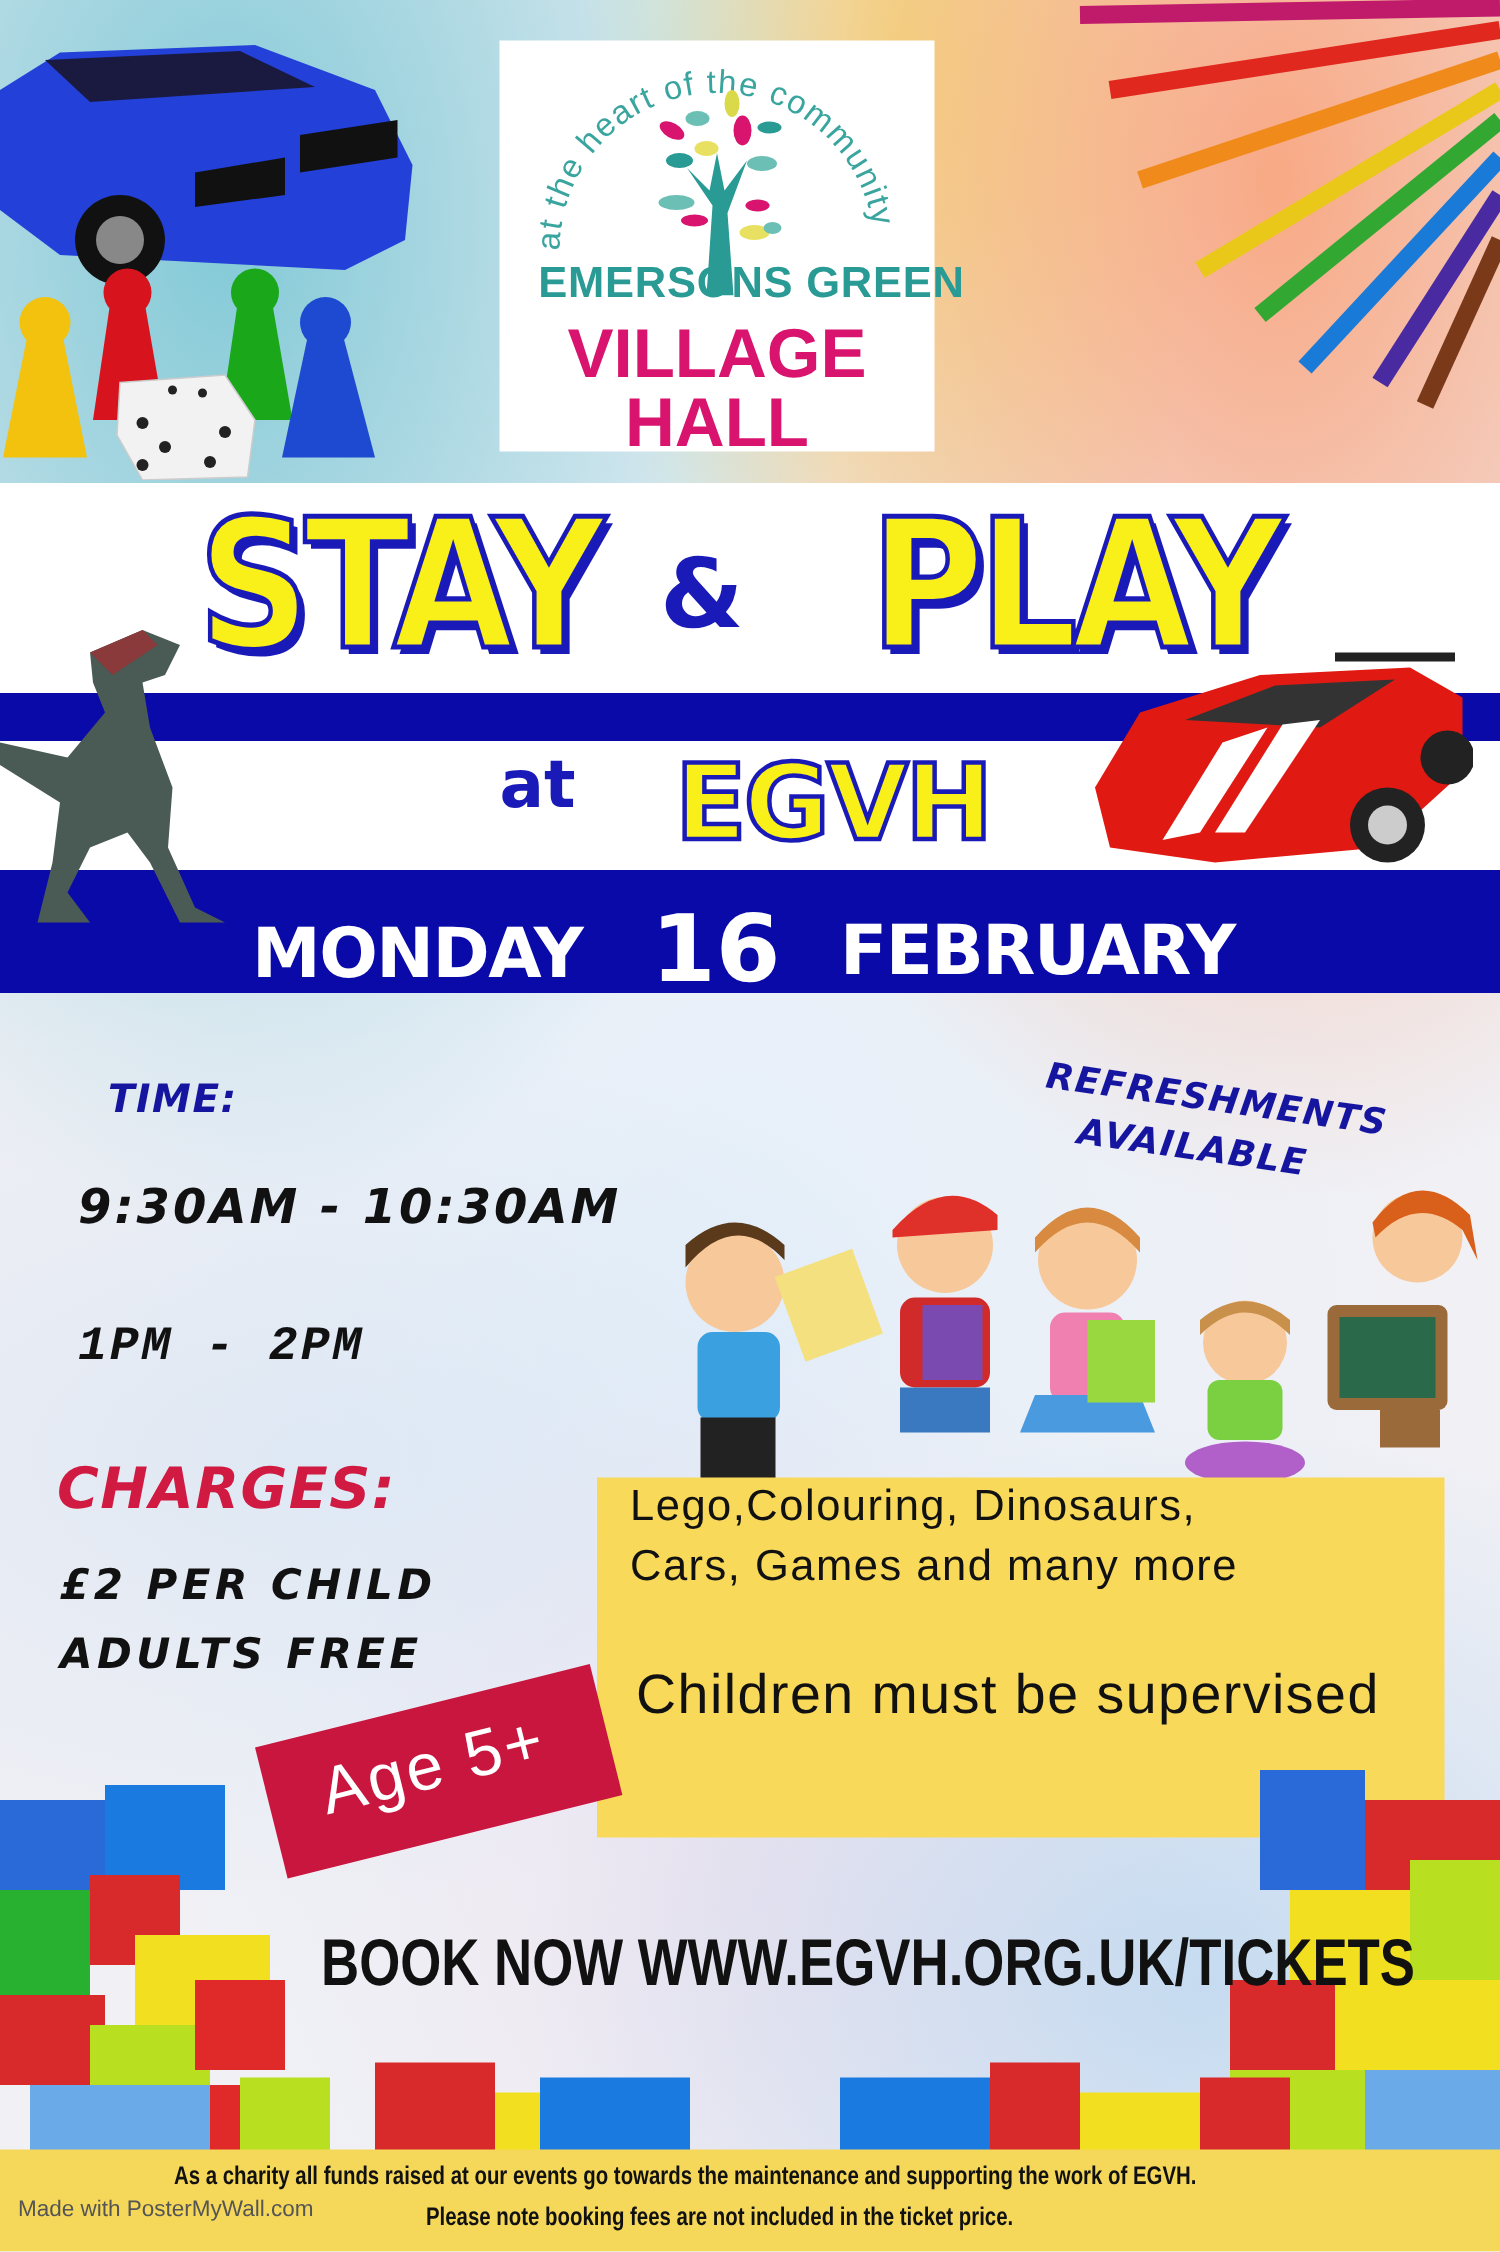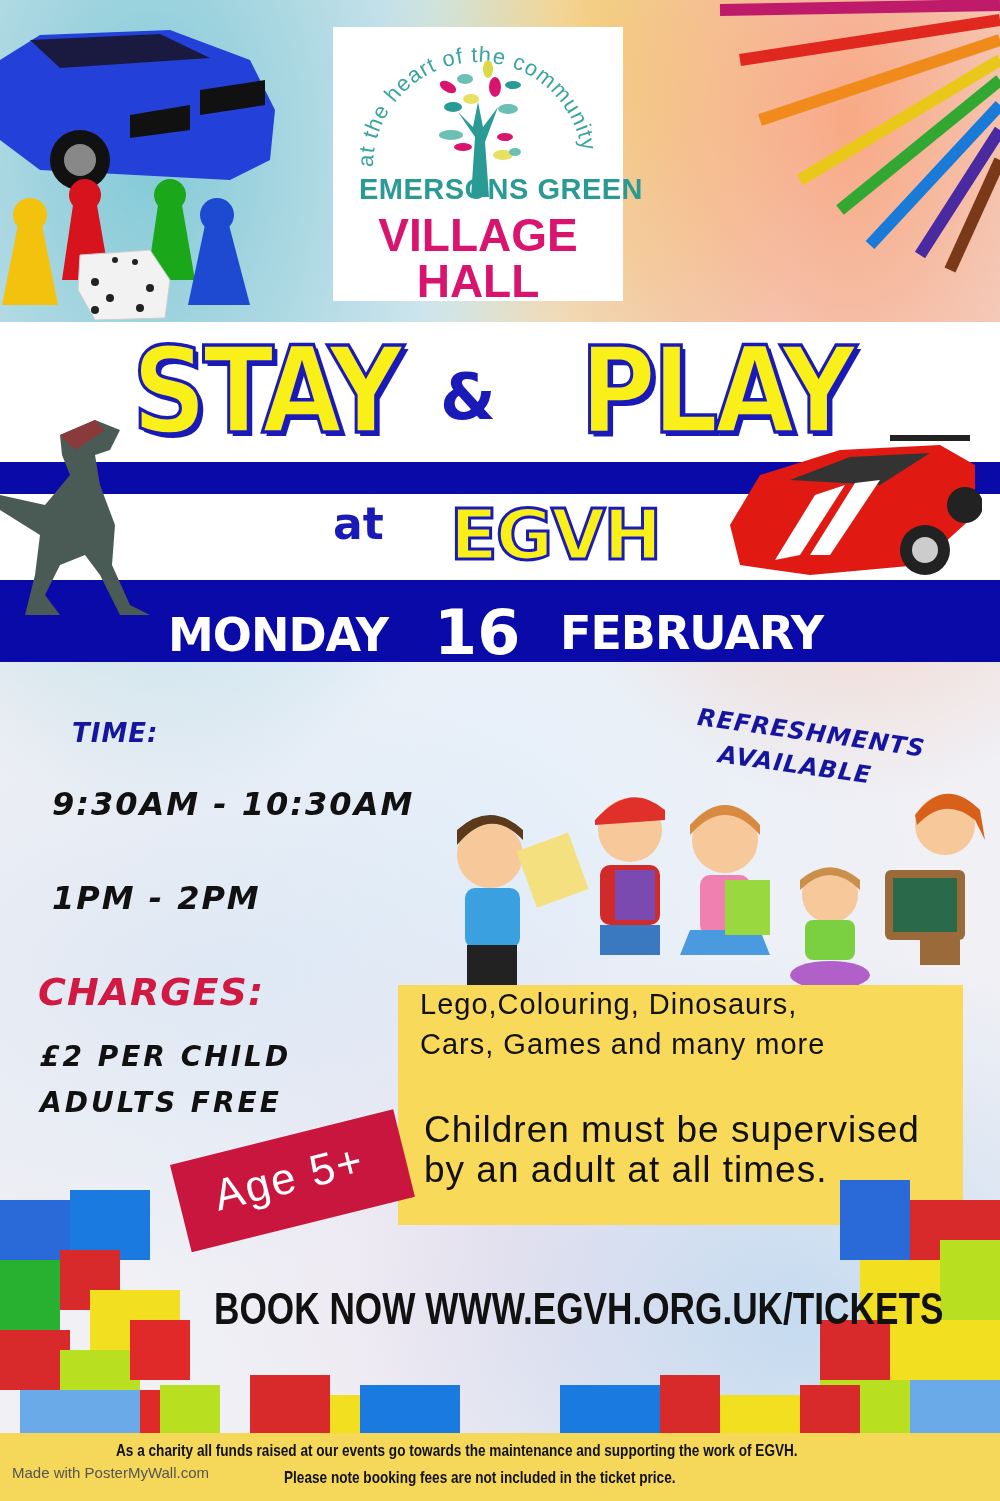--- a/index.html
+++ b/index.html
@@ -76,21 +76,21 @@
   .date-month { position: absolute; left: 560px; top: 10px; font-size: 46px; letter-spacing: -1px; }
   .dino { position: absolute; left: 0; top: 415px; width: 160px; height: 205px; }
   .red-car { position: absolute; left: 720px; top: 425px; width: 262px; height: 160px; }
 
   
   .hand { font-family: "DejaVu Sans", sans-serif; font-weight: 700; font-style: italic; }
   .time-label { position: absolute; left: 44px; top: 718px; font-size: 26px; color: #1515a0; letter-spacing: 1px; margin-left: 28px; }
   .time-slot { position: absolute; left: 52px; font-size: 32px; color: #111; letter-spacing: 2px; }
   .time-slot.t0 { top: 785px; }
   .time-slot.t1 { top: 833px; }
-  .time-slot.t2 { top: 879px; }
+  .time-slot.t2 { top: 879px; font-family: Liberation Mono, monospace; }
   .charges-label { position: absolute; left: 38px; top: 970px; font-size: 38px; color: #d01a42; letter-spacing: 1px; }
   .charge-line { position: absolute; left: 40px; font-size: 28px; color: #111; letter-spacing: 3px; }
   .charge-line.c0 { top: 1040px; }
   .charge-line.c1 { top: 1086px; }
   .refresh {
     position: absolute; left: 700px; top: 700px; color: #1515a0; font-size: 24px;
     transform: rotate(8deg); transform-origin: left top; line-height: 34px; letter-spacing: 1px;
   }
   .refresh .r2 { display: block; padding-left: 26px; }
   .kids { position: absolute; left: 435px; top: 780px; width: 565px; height: 225px; }
@@ -295,21 +295,20 @@
       </g>
   </svg>
 
   <div class="yellow-box"></div>
   <div class="activities">
     <div>Lego,Colouring, Dinosaurs,</div>
     <div>Cars, Games and many more</div>
   </div>
   <div class="supervise">
     <div>Children must be supervised</div>
-    <div>by an adult at all times.</div>
   </div>
 
   <svg class="lego-left" viewBox="0 0 200 260">
     <rect x="0" y="20" width="70" height="60" fill="#2a6ad8"></rect>
       <rect x="70" y="10" width="80" height="70" fill="#1a7ae0"></rect>
     <rect x="0" y="80" width="60" height="70" fill="#28b030"></rect>
       <rect x="60" y="70" width="60" height="60" fill="#d82a2a"></rect>
     <rect x="90" y="110" width="90" height="60" fill="#f2e020"></rect>
       <rect x="0" y="150" width="70" height="60" fill="#d82a2a"></rect>
     <rect x="60" y="170" width="80" height="50" fill="#b8e020"></rect>

